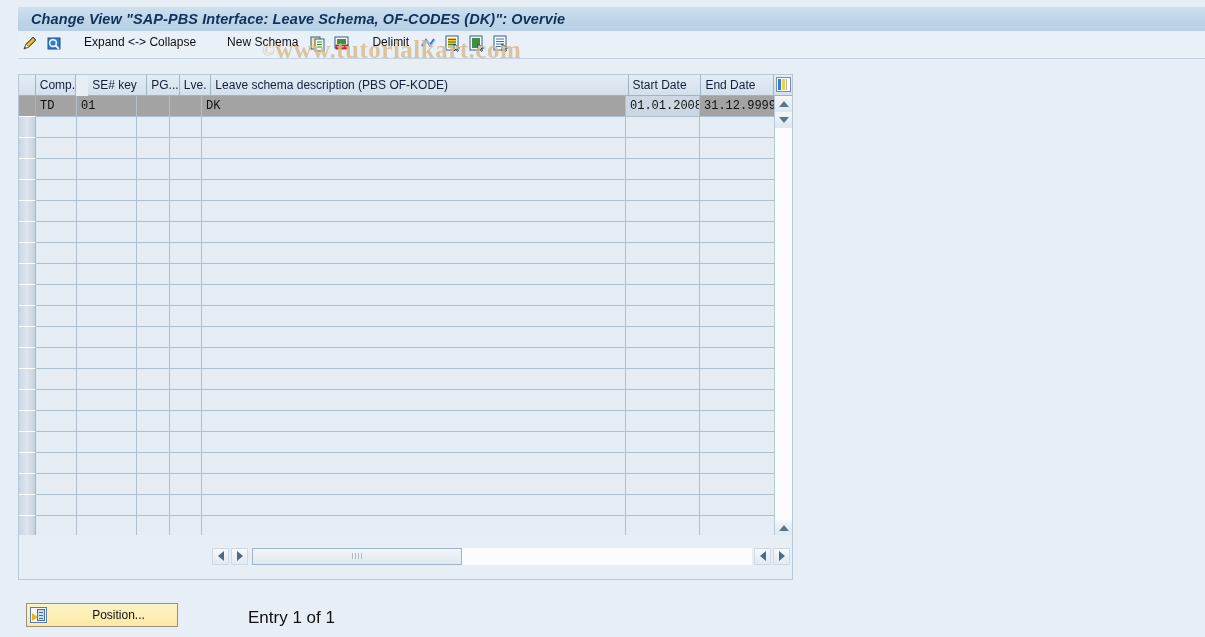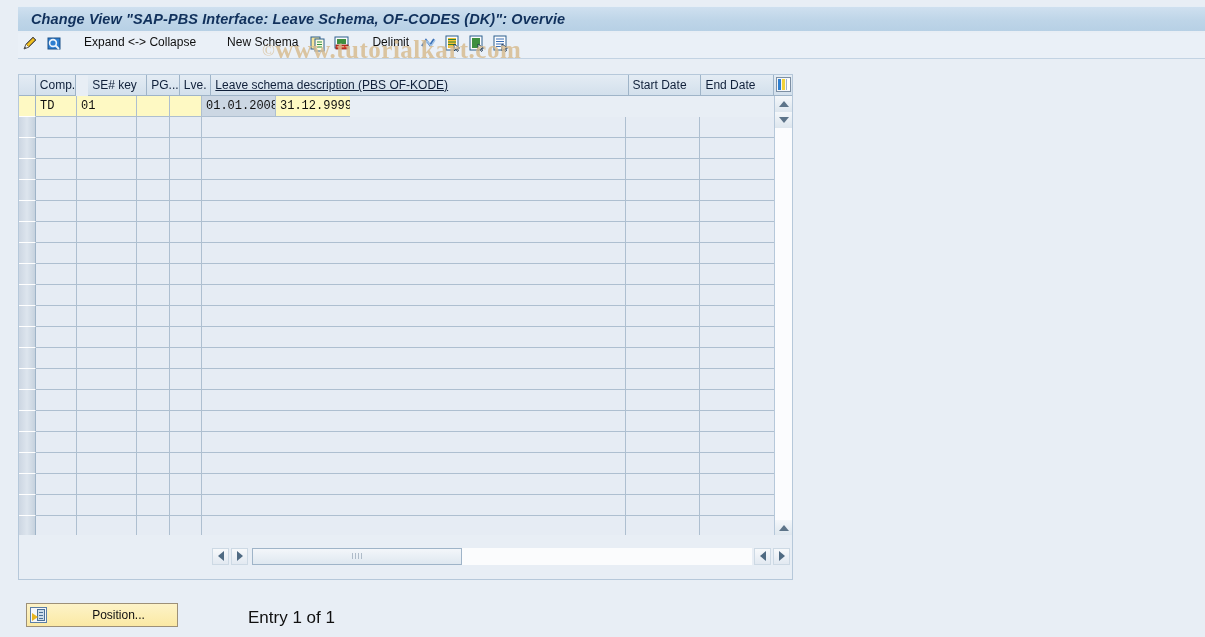--- a/index.html
+++ b/index.html
@@ -100,25 +100,25 @@
     border-bottom: 1px solid #9fb4c8;
     font-size: 12px;
     color: #10203a;
     padding-left: 4px;
     line-height: 20px;
     box-sizing: border-box;
     overflow: hidden;
     white-space: nowrap;
   }
   .hc.sel { width: 17px; padding-left: 0; }
-  .hc.c-comp { width: 41px; text-align: right; }
+  .hc.c-comp { width: 41px; }
   .hc.c-se { width: 60px; margin-left: 12px; }
   .hc.c-pg { width: 33px; }
   .hc.c-lve { width: 32px; }
-  .hc.c-desc { width: 424px; text-decoration: underline; }
+  .hc.c-desc { width: 424px; }
   .hc.c-start { width: 74px; }
   .hc.c-end { width: 74px; }
   .hc.c-cfg {
     width: 18px;
     border-right: none;
     padding: 0;
     position: relative;
   }
 
   .cfg-icon {
@@ -161,21 +161,21 @@
     box-sizing: border-box;
     font-size: 12px;
     font-family: "Liberation Mono", monospace;
     color: #101010;
     padding-left: 4px;
     line-height: 20px;
     white-space: nowrap;
     overflow: hidden;
     background: #e6ecf4;
   }
-  .grow.filled .gc { background: #fef9c3; }
+  .grow.filled .gc { background: #a3a3a3; }
   .gc.sel {
     width: 17px;
     padding: 0;
     background: linear-gradient(to right,#ccd6e2 0%, #dde5ee 50%, #c6d2de 100%);
     border-right: 1px solid #9fb4c8;
     border-bottom: 1px solid #ffffff;
   }
   .gc.c-comp { width: 41px; }
   .gc.c-se { width: 60px; }
   .gc.c-pg { width: 33px; }
@@ -523,20 +523,21 @@
     </div>
   </div>
 
   <div class="grid-body" id="grid-body">
       <div class="grow filled">
         <div class="gc sel"></div>
         <div class="gc c-comp">TD</div>
         <div class="gc c-se">01</div>
         <div class="gc c-pg"></div>
         <div class="gc c-lve"></div>
+        <div class="gc c-desc">DK</div>
         <div class="gc c-start hl">01.01.2008</div>
         <div class="gc c-end">31.12.9999</div>
       </div>
       <div class="grow">
         <div class="gc sel"></div>
         <div class="gc c-comp"></div>
         <div class="gc c-se"></div>
         <div class="gc c-pg"></div>
         <div class="gc c-lve"></div>
         <div class="gc c-desc"></div>

